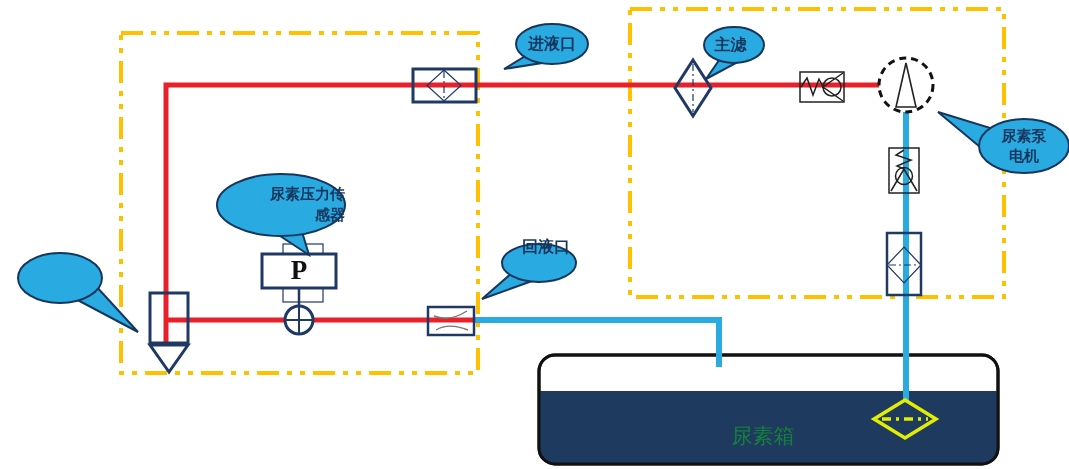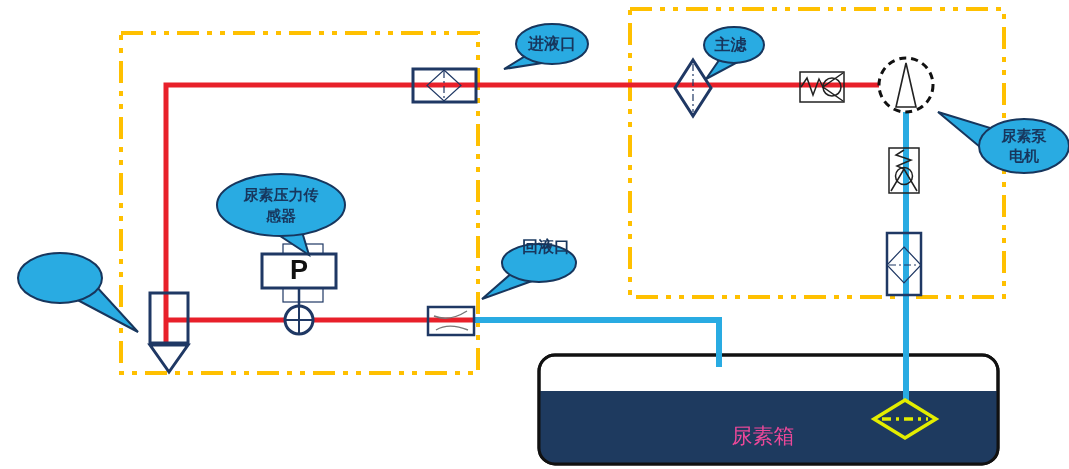--- a/index.html
+++ b/index.html
@@ -16,30 +16,30 @@
   .navy25{fill:none;stroke:var(--symbol-navy,#1F3864);stroke-width:2.5;}
   .navy2{fill:none;stroke:var(--symbol-navy,#1F3864);stroke-width:2;}
   .thin-navy{fill:none;stroke:var(--symbol-navy,#1F3864);stroke-width:1.2;}
   .thin-black{fill:none;stroke:#222222;stroke-width:1.5;}
   .thin-gray{fill:none;stroke:#777777;stroke-width:1.4;}
   .dashdot{stroke-dasharray:7 3 2 3;}
   .bubble{fill:var(--callout-fill,#29ABE2);stroke:var(--callout-border,#17365D);stroke-width:2;}
   
   .lbl{
     position:absolute;display:flex;flex-direction:column;align-items:center;justify-content:center;
-    text-align:center;color:var(--callout-text,#17365D);font-weight:bold;pointer-events:none;
+    text-align:center;color:var(--callout-text,#17365D);font-weight:bold;pointer-events:none;font-family:Liberation Serif, serif;
   }
   .lbl.single{font-size:16px;}
   .lbl .ln{line-height:20px;}
   #pump-motor-label{font-size:15px;align-items:center;}
   #pressure-sensor-label{font-size:15px;}
   #pressure-sensor-label .ln{line-height:21px;}
   #injector-label{font-size:14px;}
   #injector-label .ln{line-height:19px;}
-  #tank-label{font-size:21px;font-weight:500;color:#ec4899;}
+  #tank-label{font-size:21px;font-weight:500;color:#15803d;}
   #sensor-letter{font-size:27px;font-weight:bold;color:#111;}
 </style>
 </head>
 <body>
 
 <div id="stage">
   <svg width="1069" height="469" viewBox="0 0 1069 469">
     <defs>
       <clipPath id="tankClip">
           <rect x="539" y="355" width="459" height="109" rx="16"></rect>
@@ -150,21 +150,21 @@
 
   <div class="lbl single" style="left:514px;top:33px;width:76px;height:22px;">进液口</div>
 
   <div class="lbl single" style="left:704px;top:34px;width:53px;height:22px;">主滤</div>
 
   <div class="lbl" id="pump-motor-label" style="left:979px;top:124px;width:90px;height:44px;">
     <span class="ln">尿素泵</span>
     <span class="ln">电机</span>
   </div>
 
-  <div class="lbl" id="pressure-sensor-label" style="left:217px;top:182px;width:128px;height:46px;">
+  <div class="lbl" id="pressure-sensor-label" style="left:217px;top:182px;width:128px;height:46px;align-items:flex-end;">
     <span class="ln">尿素压力传</span>
     <span class="ln">感器</span>
   </div>
 
 
   <div class="lbl single" style="left:502px;top:236px;width:88px;height:22px;">回液口</div>
 
   <div class="lbl" id="tank-label" style="left:688px;top:423px;width:150px;height:26px;">尿素箱</div>
 
   <div class="lbl" id="sensor-letter" style="left:283px;top:253px;width:32px;height:34px;">P</div>

